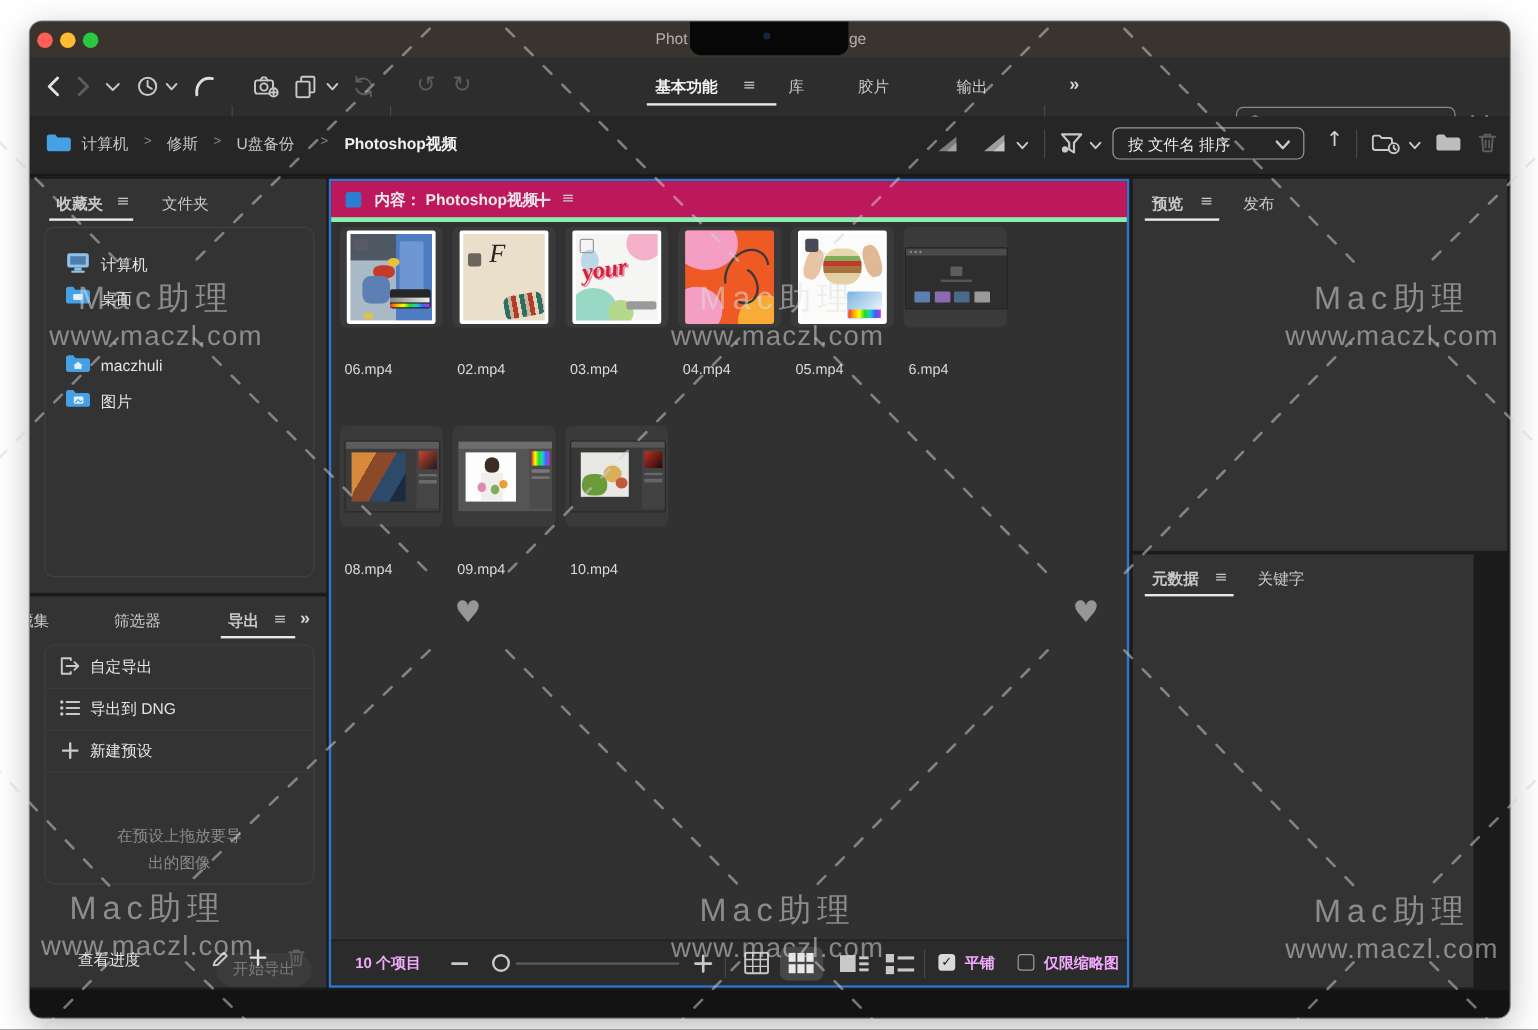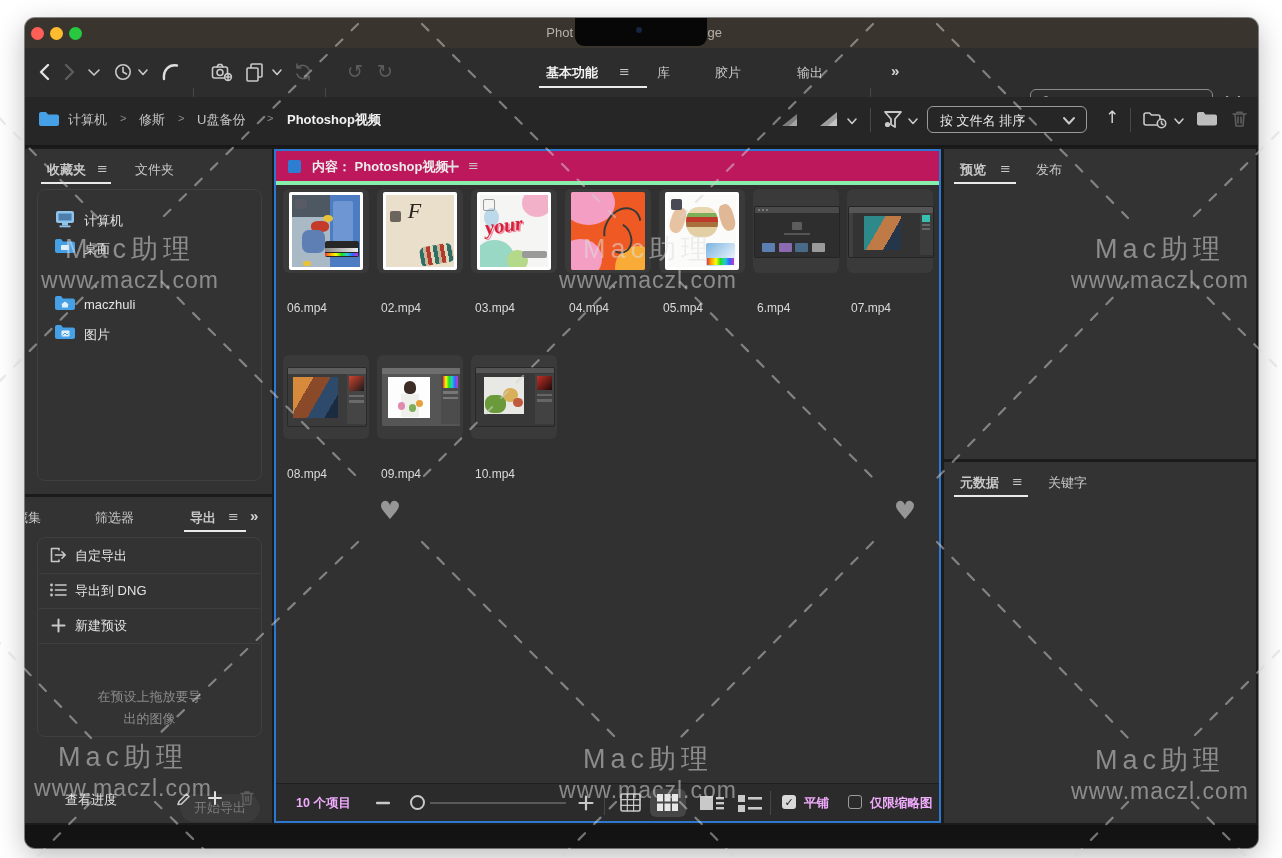--- a/index.html
+++ b/index.html
@@ -389,33 +389,20 @@
           <div style="left:44%;top:30%;width:10px;height:8px;background:#5d5d5d;border-radius:1px;"></div>
           <div style="left:34%;top:52%;width:32%;height:2px;background:#555;"></div>
           <div style="left:8%;bottom:5px;width:13px;height:9px;background:#5b7fb0;border-radius:1px;"></div>
           <div style="left:28%;bottom:5px;width:13px;height:9px;background:#8a6ab0;border-radius:1px;"></div>
           <div style="left:48%;bottom:5px;width:13px;height:9px;background:#4a6a8a;border-radius:1px;"></div>
           <div style="left:68%;bottom:5px;width:13px;height:9px;background:#9a9a9a;border-radius:1px;"></div>
         </div>
         <span class="fname">6.mp4</span>
       </div>
 
-      <div class="cell" style="left:571px;top:38px;">
-        <div class="cellbg"></div>
-        <div class="wide" style="left:1px;top:17px;width:84px;height:50px;background:#333;border:1px solid #242424;">
-          <div style="left:0;top:0;width:100%;height:6px;background:#565656;"></div>
-          <div style="left:0;top:6px;width:5%;height:100%;background:#404040;"></div>
-          <div style="left:18%;top:18%;width:44%;height:68%;background:linear-gradient(120deg,#2e8a8a 0 38%,#c07a45 38% 68%,#25364a 68%);"></div>
-          <div style="right:0;top:12%;width:16%;height:84%;background:#3d3d3d;"></div>
-          <div style="right:4%;top:16%;width:9%;height:13%;background:#35c0b0;"></div>
-          <div style="right:4%;top:34%;width:9%;height:3%;background:#666;"></div>
-          <div style="right:4%;top:42%;width:9%;height:3%;background:#666;"></div>
-        </div>
-        <span class="fname">07.mp4</span>
-      </div>
 
       <div class="cell" style="left:7px;top:204px;text-align:center;">
         <div class="cellbg"></div>
         <div class="wide" style="left:4px;top:12px;width:78px;height:58px;background:#3b3b3b;border:1px solid #2a2a2a;">
           <div style="left:0;top:0;width:100%;height:6px;background:#5c5c5c;"></div>
           <div style="left:6%;top:16%;width:58%;height:70%;background:linear-gradient(120deg,#d88a3c 0 30%,#8a4a2a 30% 55%,#2d4a6b 55% 80%,#1c2c40 80%);"></div>
           <div style="right:0;top:10%;width:24%;height:86%;background:#454545;"></div>
           <div style="right:2%;top:14%;width:20%;height:26%;background:linear-gradient(135deg,#d0422e,#1a1a1a);"></div>
           <div style="right:2%;top:46%;width:20%;height:4%;background:#6a6a6a;"></div>
           <div style="right:2%;top:56%;width:20%;height:4%;background:#6a6a6a;"></div>
@@ -502,21 +489,21 @@
       </div>
     </div>
 
     <div class="panel" style="left:919px;top:2px;width:312px;height:310px;">
       <span class="ptab tabactive" style="left:16px;top:12px;">预览</span>
       <span class="hamb" style="left:56px;top:12px;">≡</span>
       <div class="tabline" style="left:10px;top:33px;width:62px;"></div>
       <span class="ptab" style="left:92px;top:12px;">发布</span>
     </div>
 
-    <div class="panel" style="left:919px;top:315px;width:312px;height:361px;">
+    <div class="panel" style="left:919px;top:315px;width:284px;height:361px;">
       <span class="ptab tabactive" style="left:16px;top:12px;">元数据</span>
       <span class="hamb" style="left:68px;top:12px;">≡</span>
       <div class="tabline" style="left:10px;top:33px;width:74px;"></div>
       <span class="ptab" style="left:104px;top:12px;">关键字</span>
     </div>
   </div>
 
   <div id="footerstrip"></div>
 </div>
 

